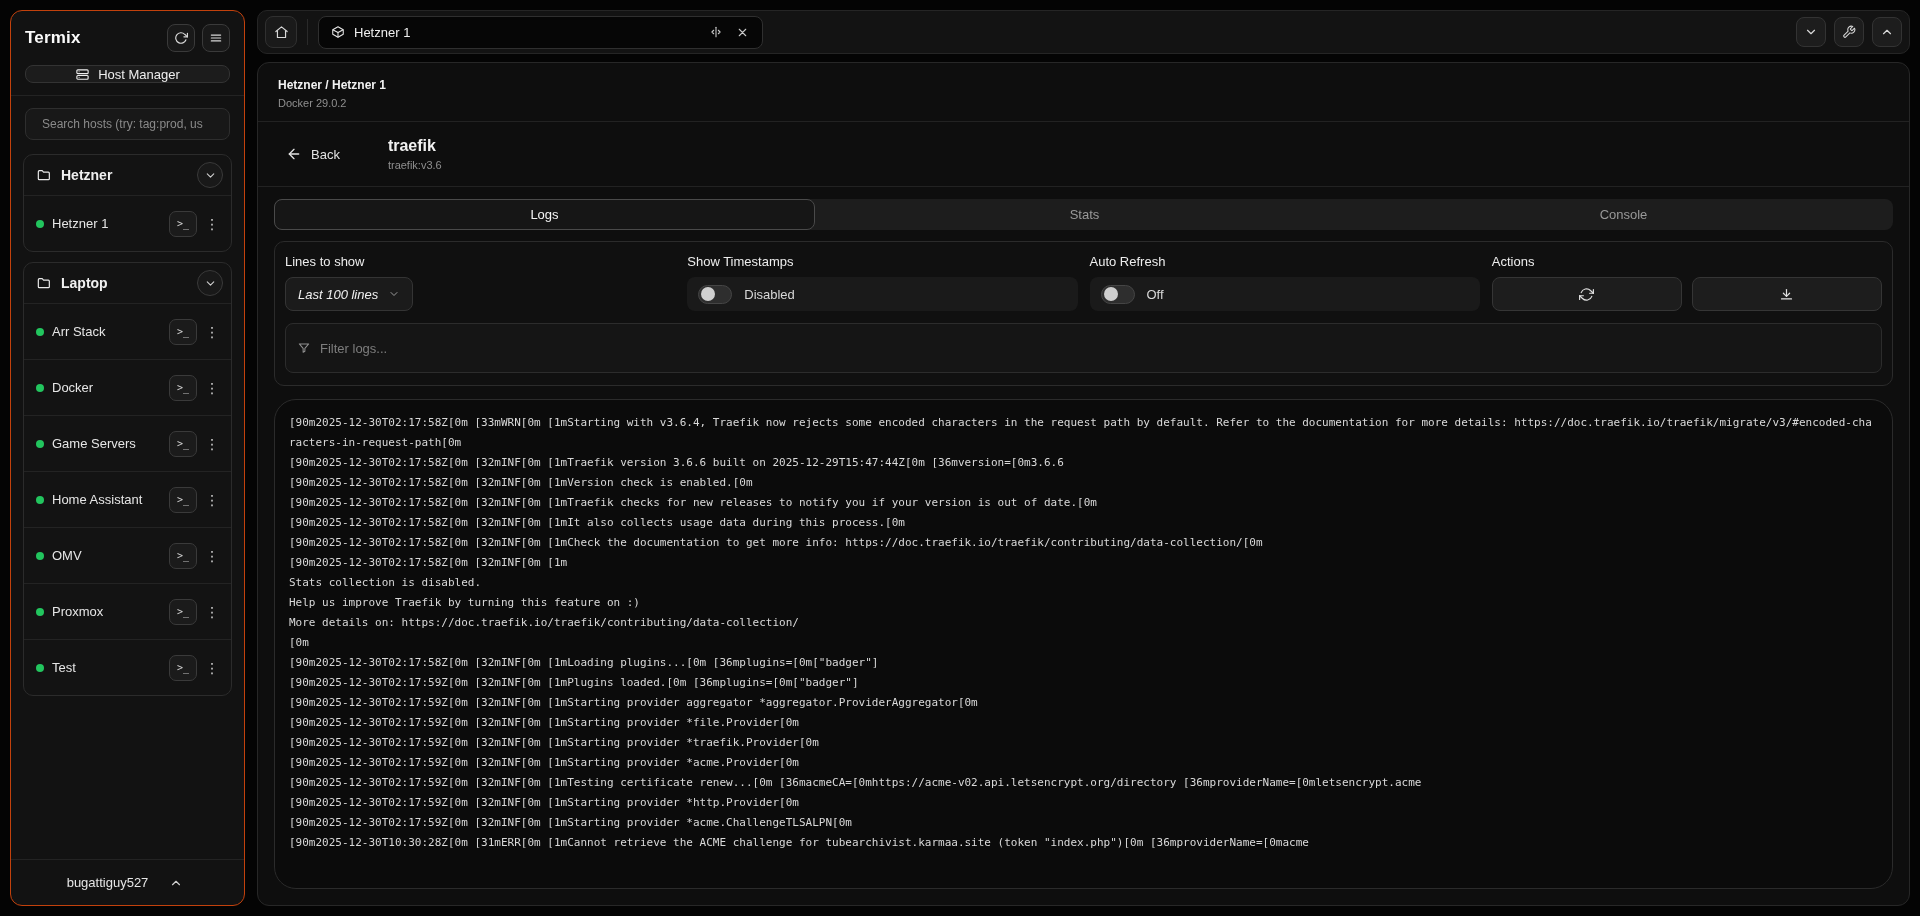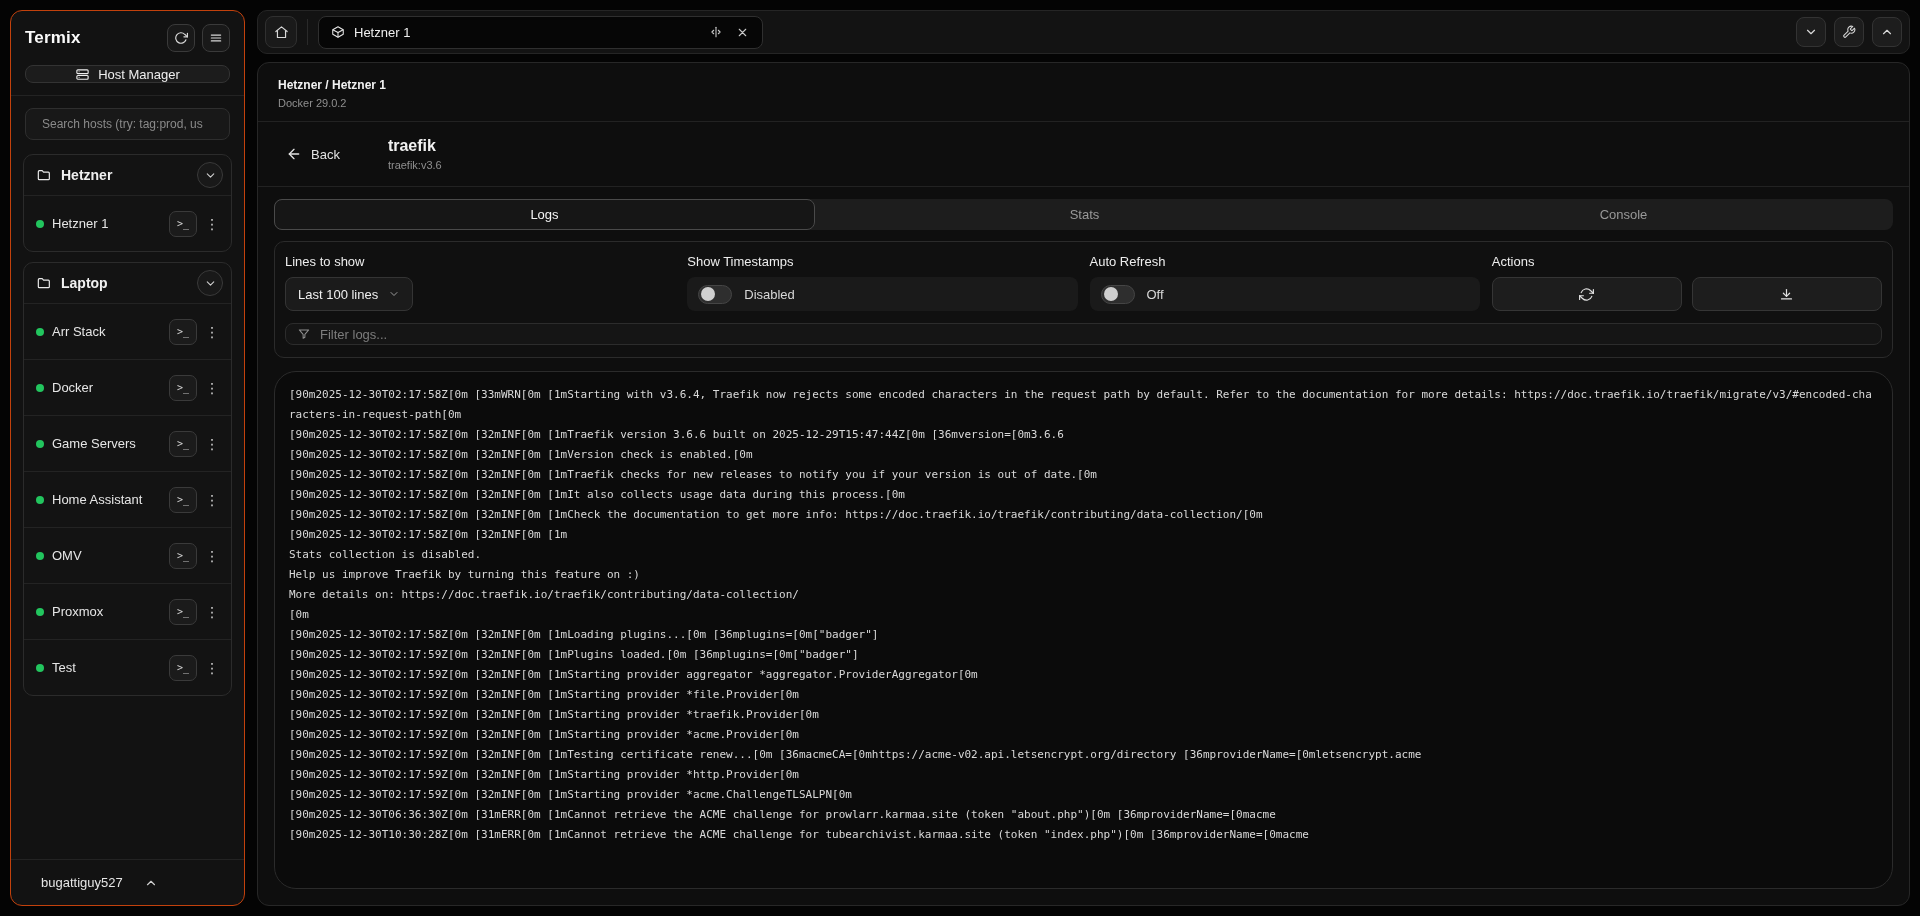--- a/index.html
+++ b/index.html
@@ -56,21 +56,21 @@
   .host-actions { display:flex; align-items:center; gap:4px; margin-left:auto; }
   .mini-btn {
     width:28px; height:26px; border-radius:7px;
     border:1px solid #3a3a3a; background:#1b1b1b; color:#d5d5d5;
     display:flex; align-items:center; justify-content:center;
     font-family:"DejaVu Sans Mono", monospace; font-size:10px;
   }
   .mini-btn.ghost { border-color:transparent; background:transparent; font-size:14px; width:22px; }
   .sb-footer {
     margin-top:auto; border-top:1px solid #232323; height:46px;
-    display:flex; align-items:center; justify-content:flex-start; padding:0 30px;
+    display:flex; align-items:center; justify-content:center; padding:0 10px;
     font-size:13px; color:#e6e6e6;gap:16px;
   }
   .ghost-btn { color:#cfcfcf; display:flex; align-items:center; justify-content:center; width:24px; height:24px; }
 
   
   .main-col { flex:1; display:flex; flex-direction:column; min-width:0; }
 
   .topbar {
     height:44px; background:#131313; border:1px solid #252525; border-radius:10px;
     display:flex; align-items:center; gap:10px; padding:0 7px; margin-bottom:8px;
@@ -119,38 +119,38 @@
     font-size:13px; color:#999; border-radius:8px;
   }
   .view-tab.active { background:#161616; border:1px solid #4a4a4a; color:#f5f5f5; }
 
   .controls { margin:0 16px 13px; border:1px solid #2b2b2b; border-radius:10px; padding:12px 10px; background:#101010; }
   .controls-grid { display:grid; grid-template-columns:repeat(4,1fr); gap:12px; }
   .ctrl-label { font-size:13px; color:#ededed; margin-bottom:8px; }
   .dropdown {
     display:inline-flex; align-items:center; gap:10px; height:34px; padding:0 12px;
     background:#1b1b1b; border:1px solid #343434; border-radius:8px;
-    font-size:13px; color:#f0f0f0;
+    font-size:13px; color:#f0f0f0;font-style:italic;
   }
   .toggle-row {
     display:flex; align-items:center; gap:12px; height:34px; padding:0 11px;
     background:#1a1a1a; border-radius:8px; font-size:13px; color:#d8d8d8;
   }
   .switch {
     width:34px; height:19px; border-radius:10px; background:#2e2e2e; border:1px solid #454545;
     position:relative; flex:0 0 34px;
   }
   .knob { position:absolute; left:2px; top:1.5px; width:14px; height:14px; border-radius:50%; background:#cfcfcf; }
   .actions-row { display:flex; gap:10px; }
   .action-btn {
     flex:1; height:34px; border-radius:8px; background:#1d1d1d; border:1px solid #353535;
     color:#e0e0e0; display:flex; align-items:center; justify-content:center;
   }
   .filter-row {
-    margin-top:12px; height:22px; border:1px solid #2c2c2c; border-radius:8px; background:#151515;
+    margin-top:12px; height:50px; border:1px solid #2c2c2c; border-radius:8px; background:#151515;
     display:flex; align-items:center; gap:9px; padding:0 11px; color:#8f8f8f;
   }
   .filter-row input { flex:1; background:transparent; border:none; color:#ddd; font-size:13px; }
   .filter-row input::placeholder { color:#7d7d7d; }
 
   .log-panel {
     flex:1; margin:0 16px 16px; border:1px solid #2b2b2b; border-radius:22px; background:#0b0b0b;
     padding:13px 14px; overflow:hidden;
     font-family:"DejaVu Sans Mono", monospace; font-size:11px; line-height:20px; color:#d9d9d9;
   }
@@ -474,18 +474,17 @@
           <div class="log-line">[0m</div>
           <div class="log-line">[90m2025-12-30T02:17:58Z[0m [32mINF[0m [1mLoading plugins...[0m [36mplugins=[0m["badger"]</div>
           <div class="log-line">[90m2025-12-30T02:17:59Z[0m [32mINF[0m [1mPlugins loaded.[0m [36mplugins=[0m["badger"]</div>
           <div class="log-line">[90m2025-12-30T02:17:59Z[0m [32mINF[0m [1mStarting provider aggregator *aggregator.ProviderAggregator[0m</div>
           <div class="log-line">[90m2025-12-30T02:17:59Z[0m [32mINF[0m [1mStarting provider *file.Provider[0m</div>
           <div class="log-line">[90m2025-12-30T02:17:59Z[0m [32mINF[0m [1mStarting provider *traefik.Provider[0m</div>
           <div class="log-line">[90m2025-12-30T02:17:59Z[0m [32mINF[0m [1mStarting provider *acme.Provider[0m</div>
           <div class="log-line">[90m2025-12-30T02:17:59Z[0m [32mINF[0m [1mTesting certificate renew...[0m [36macmeCA=[0mhttps://acme-v02.api.letsencrypt.org/directory [36mproviderName=[0mletsencrypt.acme</div>
           <div class="log-line">[90m2025-12-30T02:17:59Z[0m [32mINF[0m [1mStarting provider *http.Provider[0m</div>
           <div class="log-line">[90m2025-12-30T02:17:59Z[0m [32mINF[0m [1mStarting provider *acme.ChallengeTLSALPN[0m</div>
-          <div class="log-line">[90m2025-12-30T06:36:30Z[0m [31mERR[0m [1mCannot retrieve the ACME challenge for prowlarr.karmaa.site (token "about.php")[0m [36mproviderName=[0macme</div>
           <div class="log-line">[90m2025-12-30T10:30:28Z[0m [31mERR[0m [1mCannot retrieve the ACME challenge for tubearchivist.karmaa.site (token "index.php")[0m [36mproviderName=[0macme</div>
         </div>
     </section>
   </div>
 </div>
 
 </body></html>

